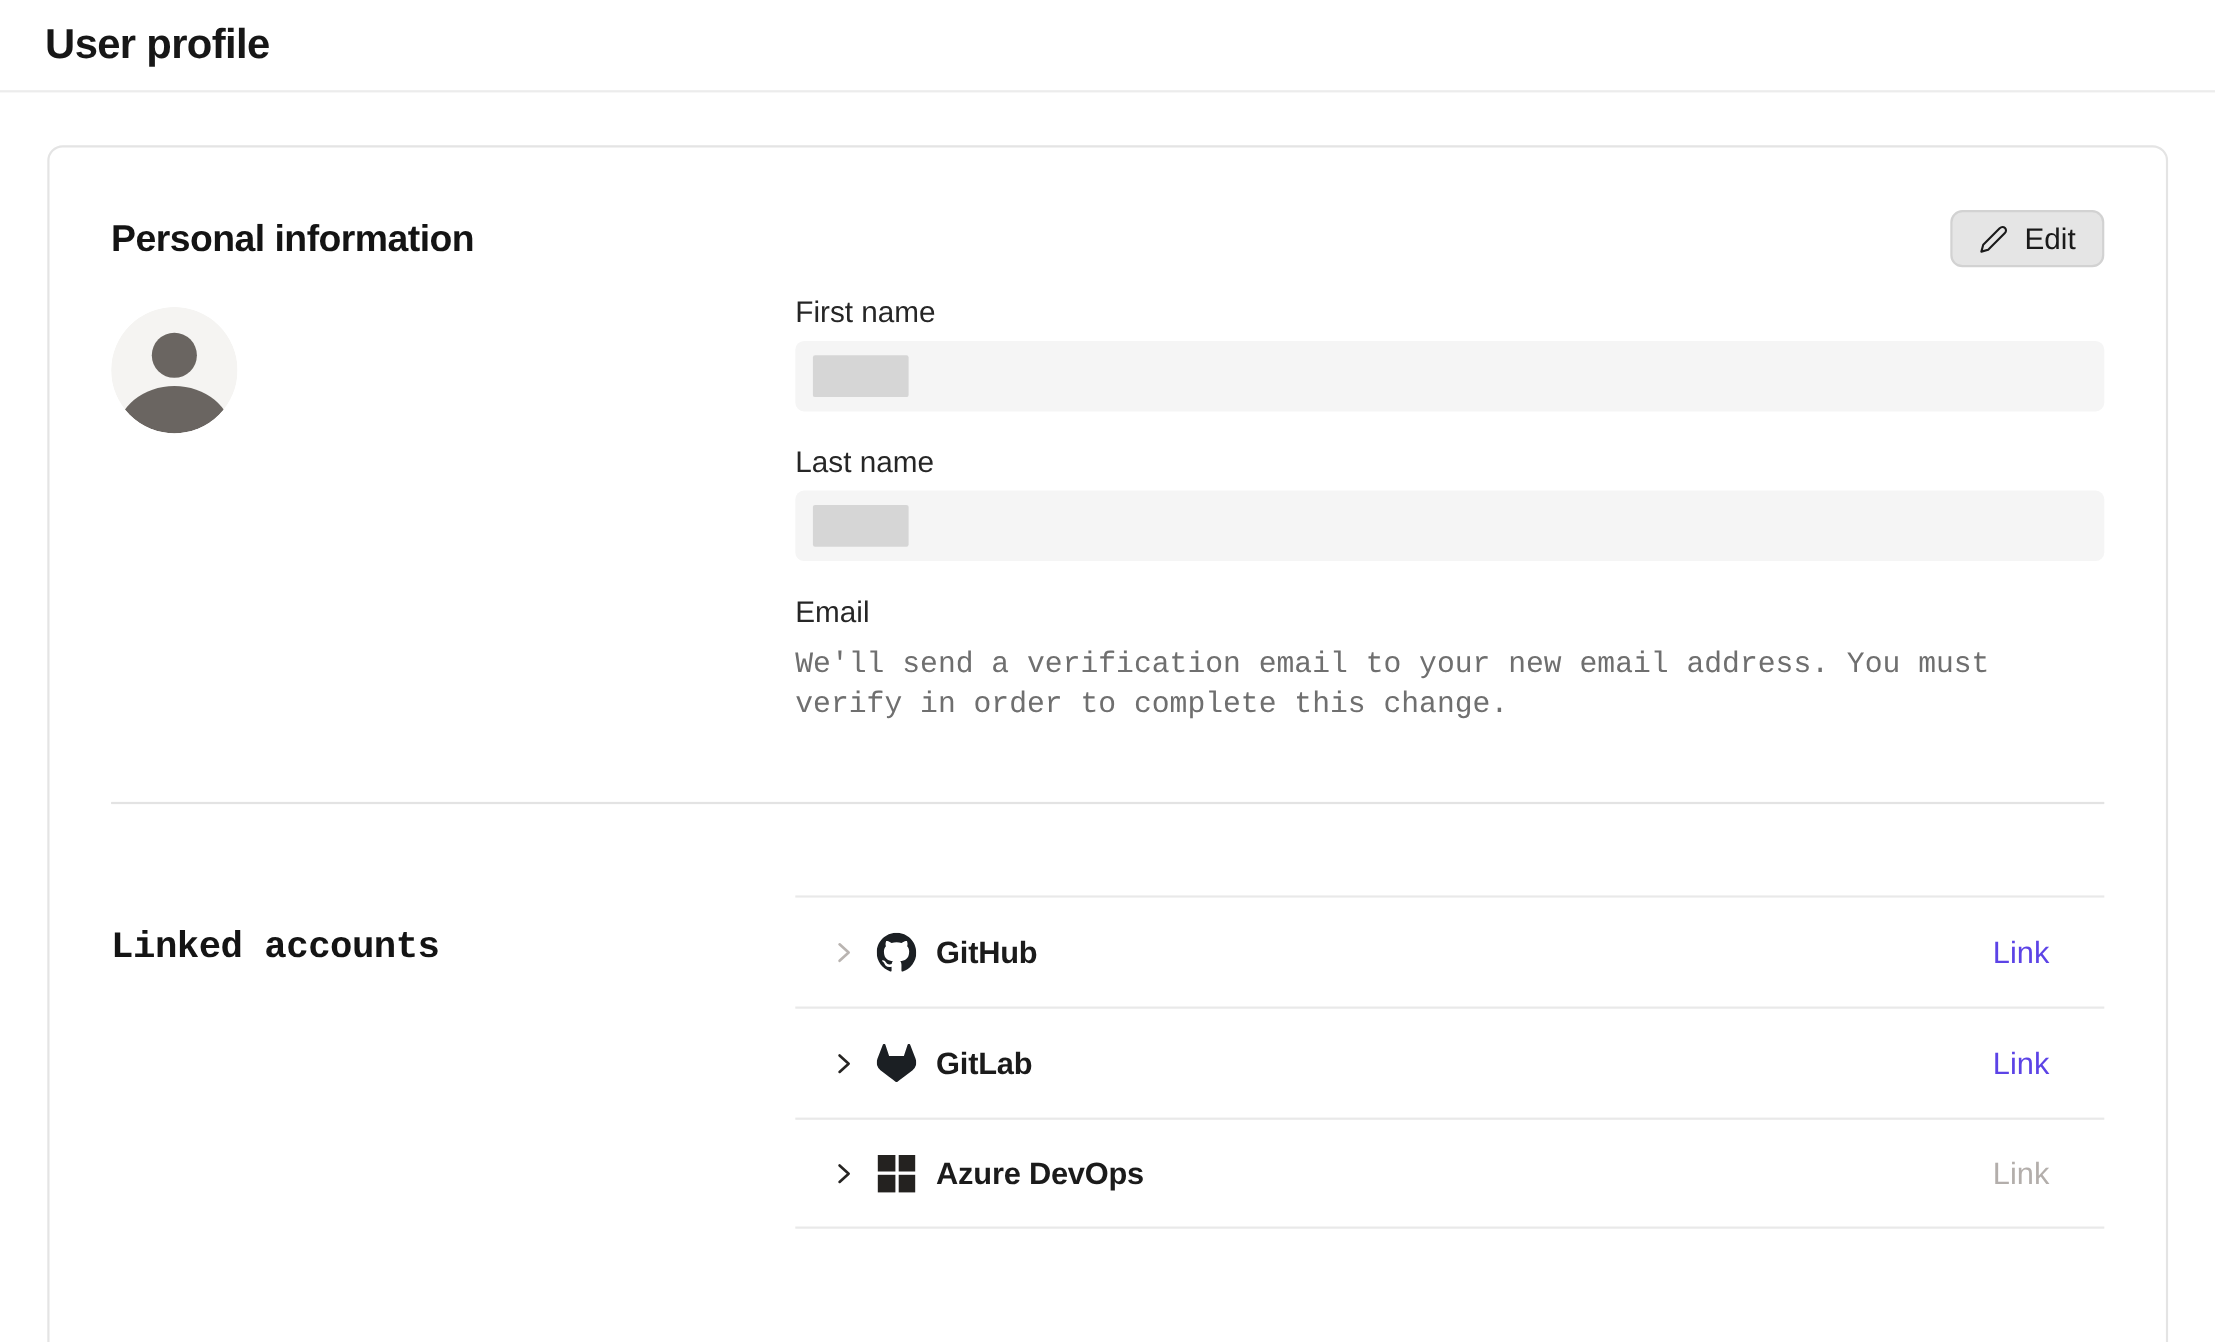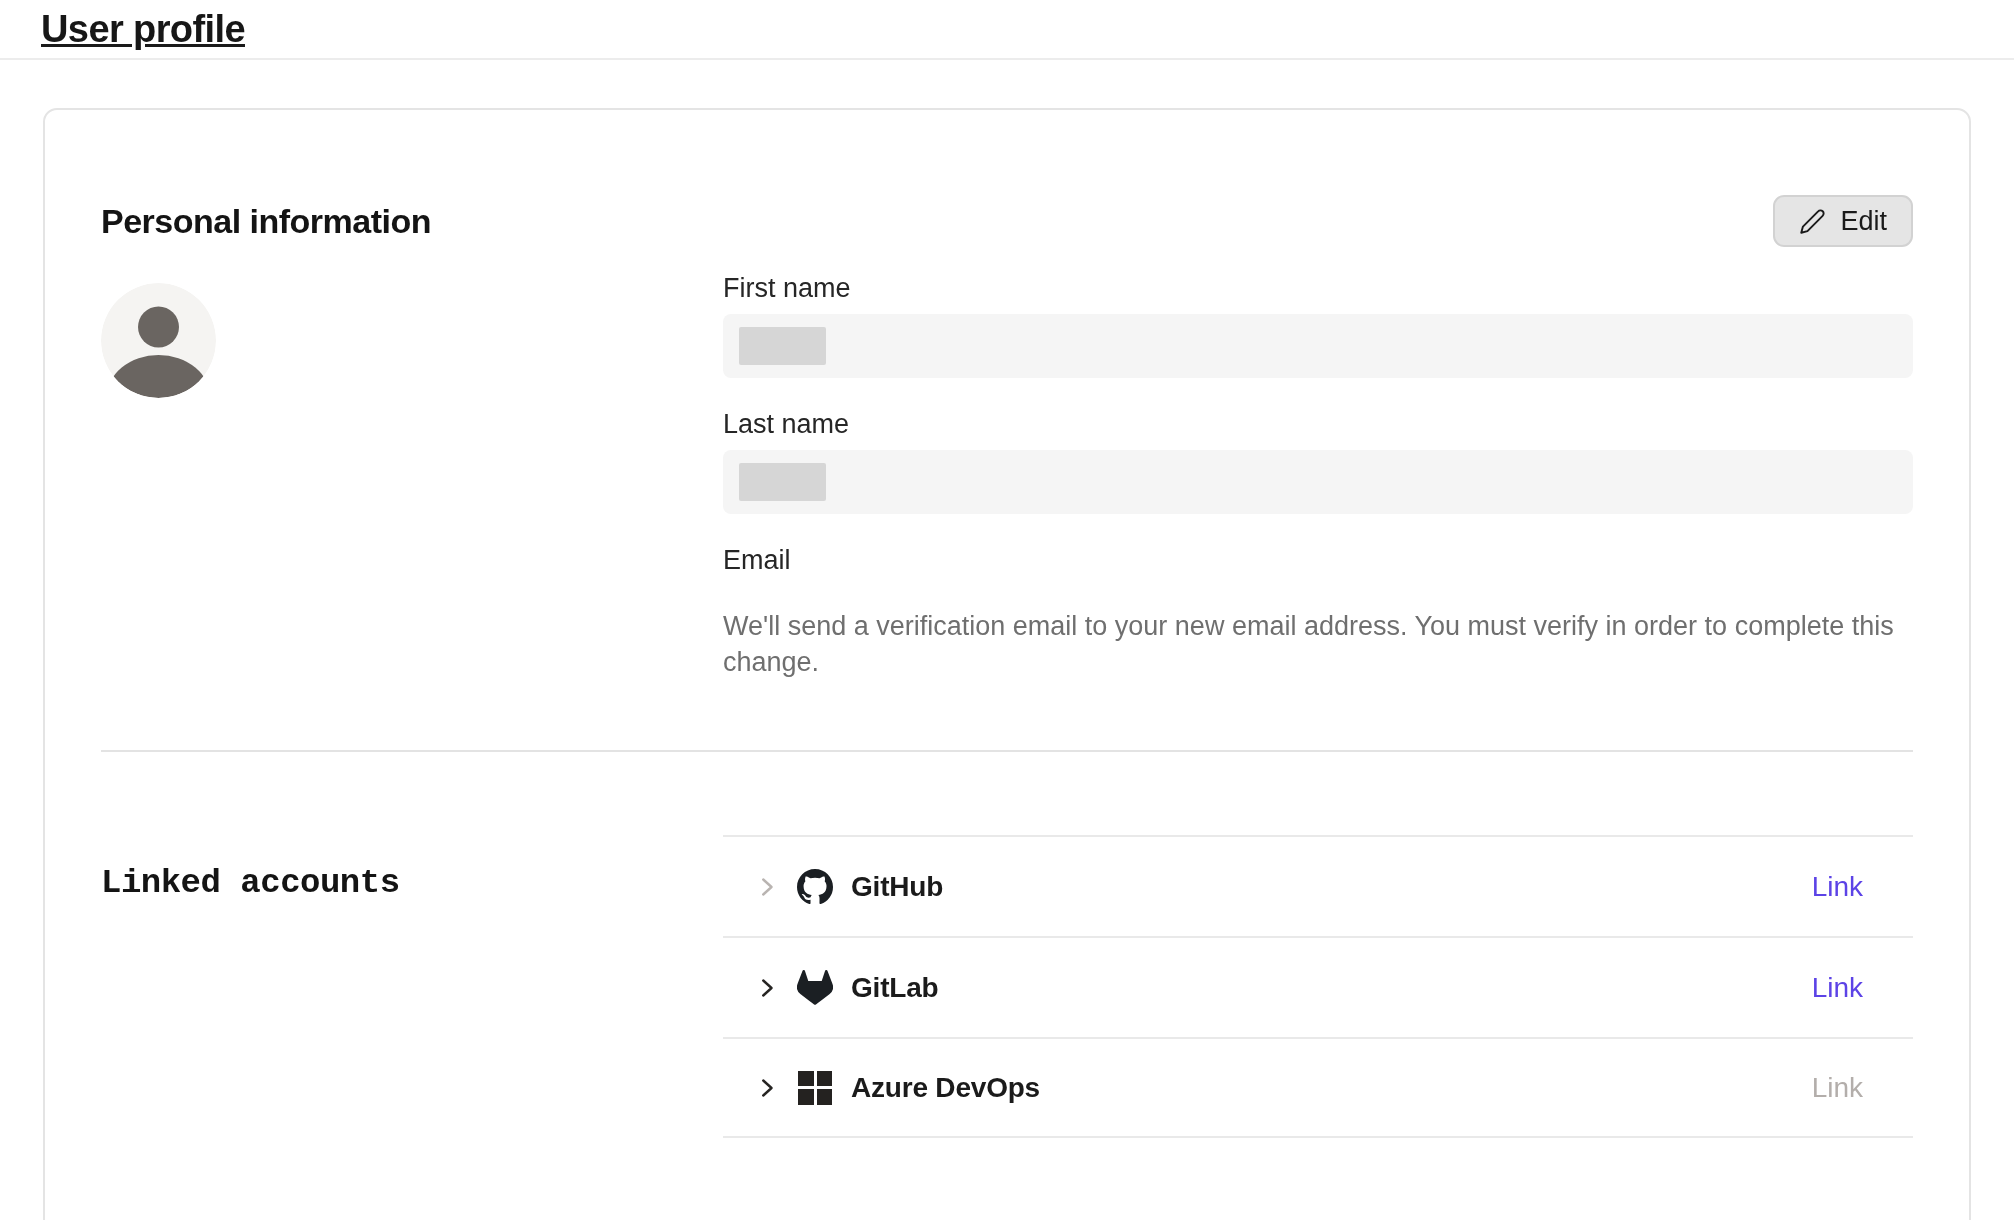--- a/index.html
+++ b/index.html
@@ -10,50 +10,50 @@
     --divider:#e9e9e9;
     --field-bg:#f5f5f5;
     --redact:#d6d6d6;
     --muted:#6f6f6f;
   }
   *{box-sizing:border-box;margin:0;padding:0;}
   html,body{width:2014px;height:1220px;overflow:hidden;background:#fff;}
   body{font-family:"Liberation Sans","DejaVu Sans",sans-serif;color:var(--ink);}
 
   
-  .topbar{height:60px;border-bottom:2px solid #ececec;display:flex;align-items:center;padding:0 41px;text-decoration:underline;}
+  .topbar{height:84px;border-bottom:2px solid #ececec;display:flex;align-items:center;padding:0 41px;}
   .page-title{font-size:38px;font-weight:700;letter-spacing:-.6px;color:#171717;}
 
   
   .card{margin:48px 43px 0;border:2px solid var(--card-border);border-radius:14px;background:#fff;
         padding:0 56px;height:1180px;}
 
   
-  .section-header{display:flex;align-items:center;justify-content:space-between;padding-top:85px;}
+  .section-header{display:flex;align-items:center;justify-content:space-between;padding-top:57px;}
   .section-heading{font-size:34px;font-weight:700;letter-spacing:-.5px;color:#141414;}
   .edit-btn{display:flex;align-items:center;gap:14px;height:52px;padding:0 24px;background:#e5e5e5;
             border:2px solid #d2d2d2;border-radius:11px;font-family:inherit;font-size:27px;font-weight:500;
             color:#1a1a1a;cursor:pointer;}
   .edit-btn svg{display:block;}
 
   .content-row{display:flex;margin-top:24px;}
   .left-col{width:622px;flex:0 0 622px;}
   .form-col{flex:1;min-width:0;}
 
   .avatar{width:115px;height:115px;margin-top:12px;border-radius:50%;overflow:hidden;}
   .avatar svg{display:block;}
 
   .form-group{margin-bottom:29px;}
   .field-label{display:block;font-size:27px;font-weight:500;color:#262626;margin-bottom:9px;line-height:34px;}
   .field{height:64px;background:var(--field-bg);border-radius:8px;display:flex;align-items:center;padding:0 16px;}
   .redact{height:38px;background:var(--redact);border-radius:2px;}
   .redact.short{width:87px;}
   .redact.long{width:206px;}
   .field-text{font-size:28px;color:#181818;line-height:1;}
-  .helper-text{margin-top:31px;font-size:27px;color:var(--muted);line-height:36px;}
+  .helper-text{margin-top:14px;font-size:27px;color:var(--muted);line-height:36px;font-family:Liberation Mono, monospace;}
   .personal-bottom-pad{height:70px;}
 
   .section-divider{border:none;border-top:2px solid #e3e3e3;}
 
   
   .linked-row{display:flex;}
   .linked-heading{margin-top:112px;font-family:Liberation Mono, monospace;}
   .accounts{flex:1;min-width:0;margin-top:83px;}
   .account-row{height:101px;display:flex;align-items:center;border-top:2px solid var(--divider);
                padding:0 50px 0 30px;}

